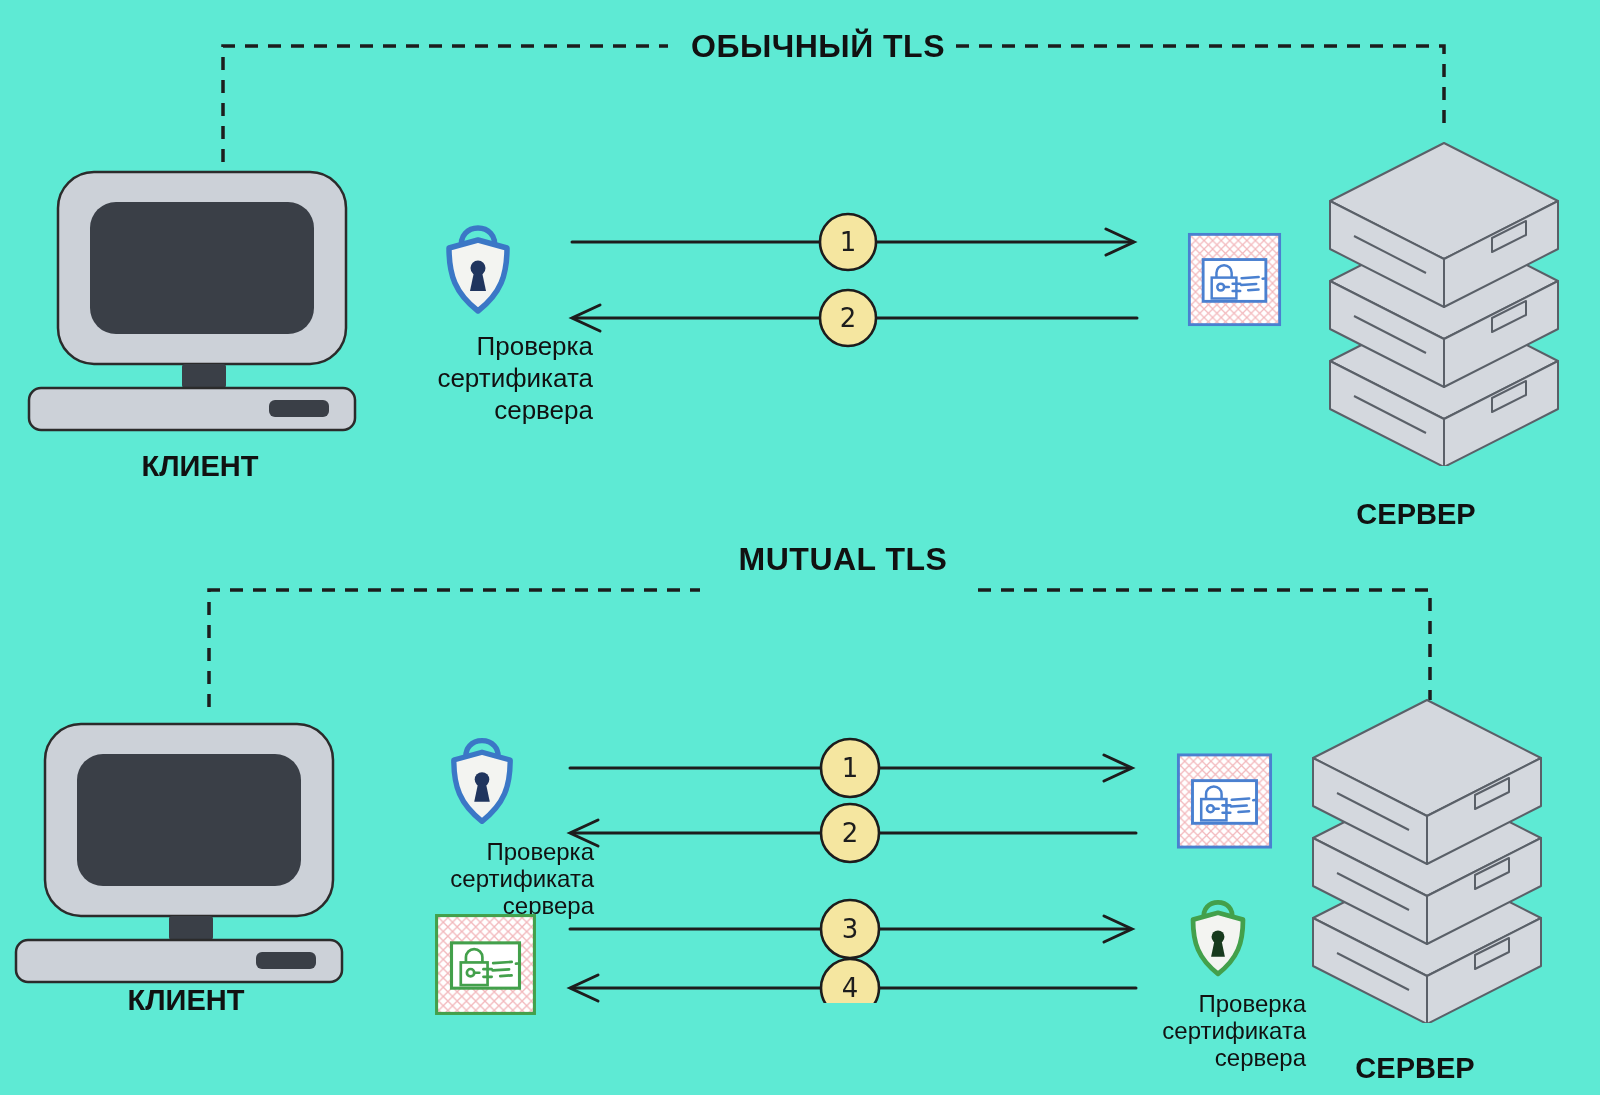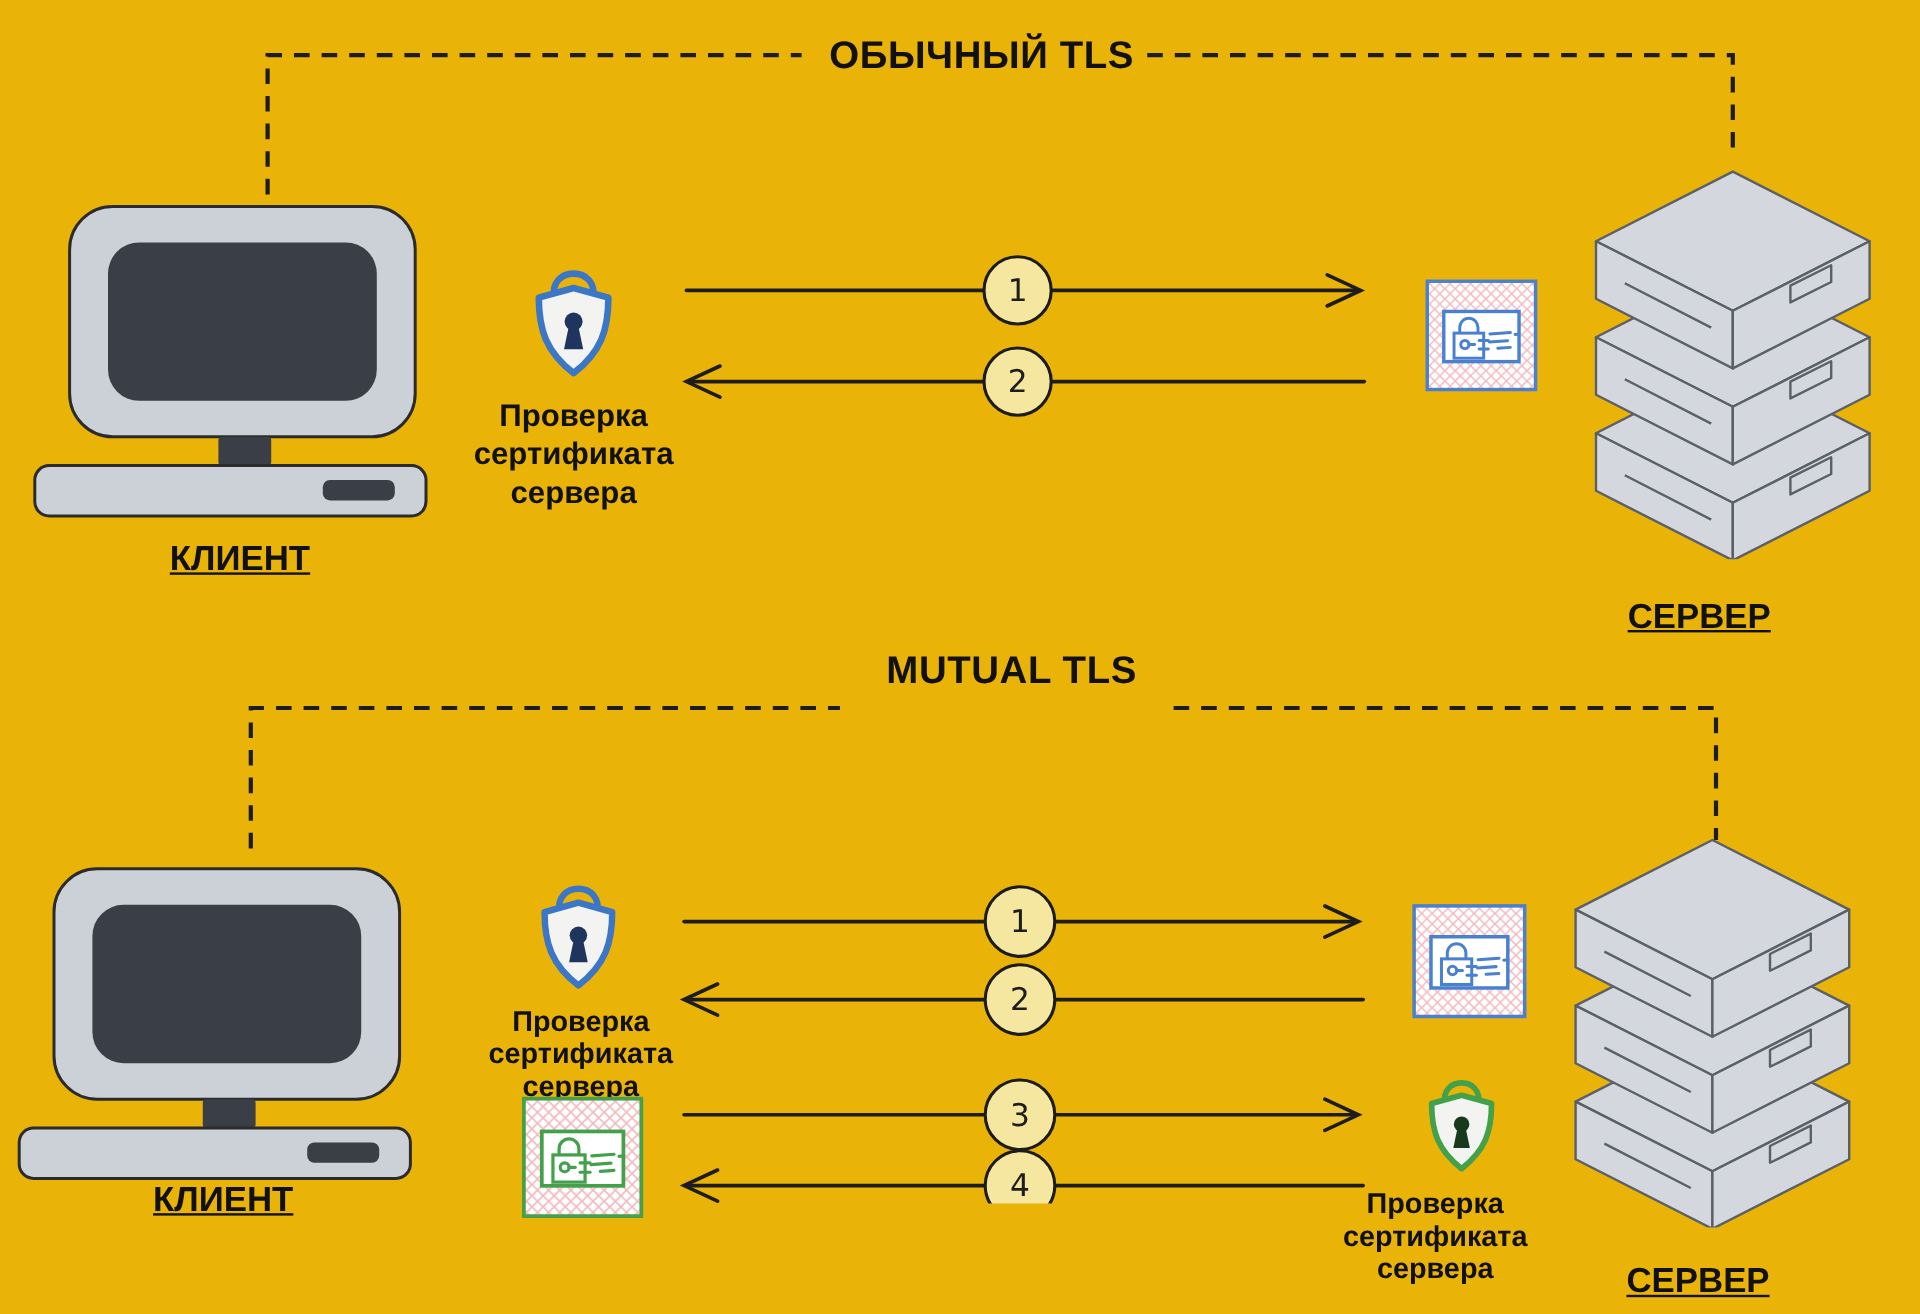--- a/index.html
+++ b/index.html
@@ -1,30 +1,30 @@
 <!DOCTYPE html>
 <html><head>
 <meta charset="utf-8">
 <style>
   html,body { margin:0; padding:0; background:#ffffff; }
   .canvas {
-    position:relative; width:1600px; height:1095px; background:#eab308;
+    position:relative; width:1600px; height:1095px; background:#5eead4;
     font-family:"Liberation Sans", sans-serif; color:#1d1d1d; overflow:hidden;
   }
   .abs { position:absolute; }
   .title {
     position:absolute; font-weight:bold; font-size:32px; letter-spacing:.5px;
     white-space:nowrap; transform:translate(-50%,-50%); color:#111;
   }
   .node-label {
     position:absolute; font-weight:bold; font-size:29px; white-space:nowrap;
-    transform:translateX(-50%); color:#111;text-decoration:underline;
+    transform:translateX(-50%); color:#111;
   }
   .check-label {
-    position:absolute; font-weight:bold; text-align:center;
+    position:absolute; font-weight:normal; text-align:right;
     transform:translateX(-50%); color:#111;
   }
   .check-label.big { font-size:26px; line-height:32px; width:230px; }
   .check-label.small { font-size:24px; line-height:27px; width:220px; }
   svg { display:block; }
   .step-num {
     font-family:"DejaVu Sans", sans-serif; font-size:26px; fill:#1d1d1d;
     text-anchor:middle;
   }
 </style>

